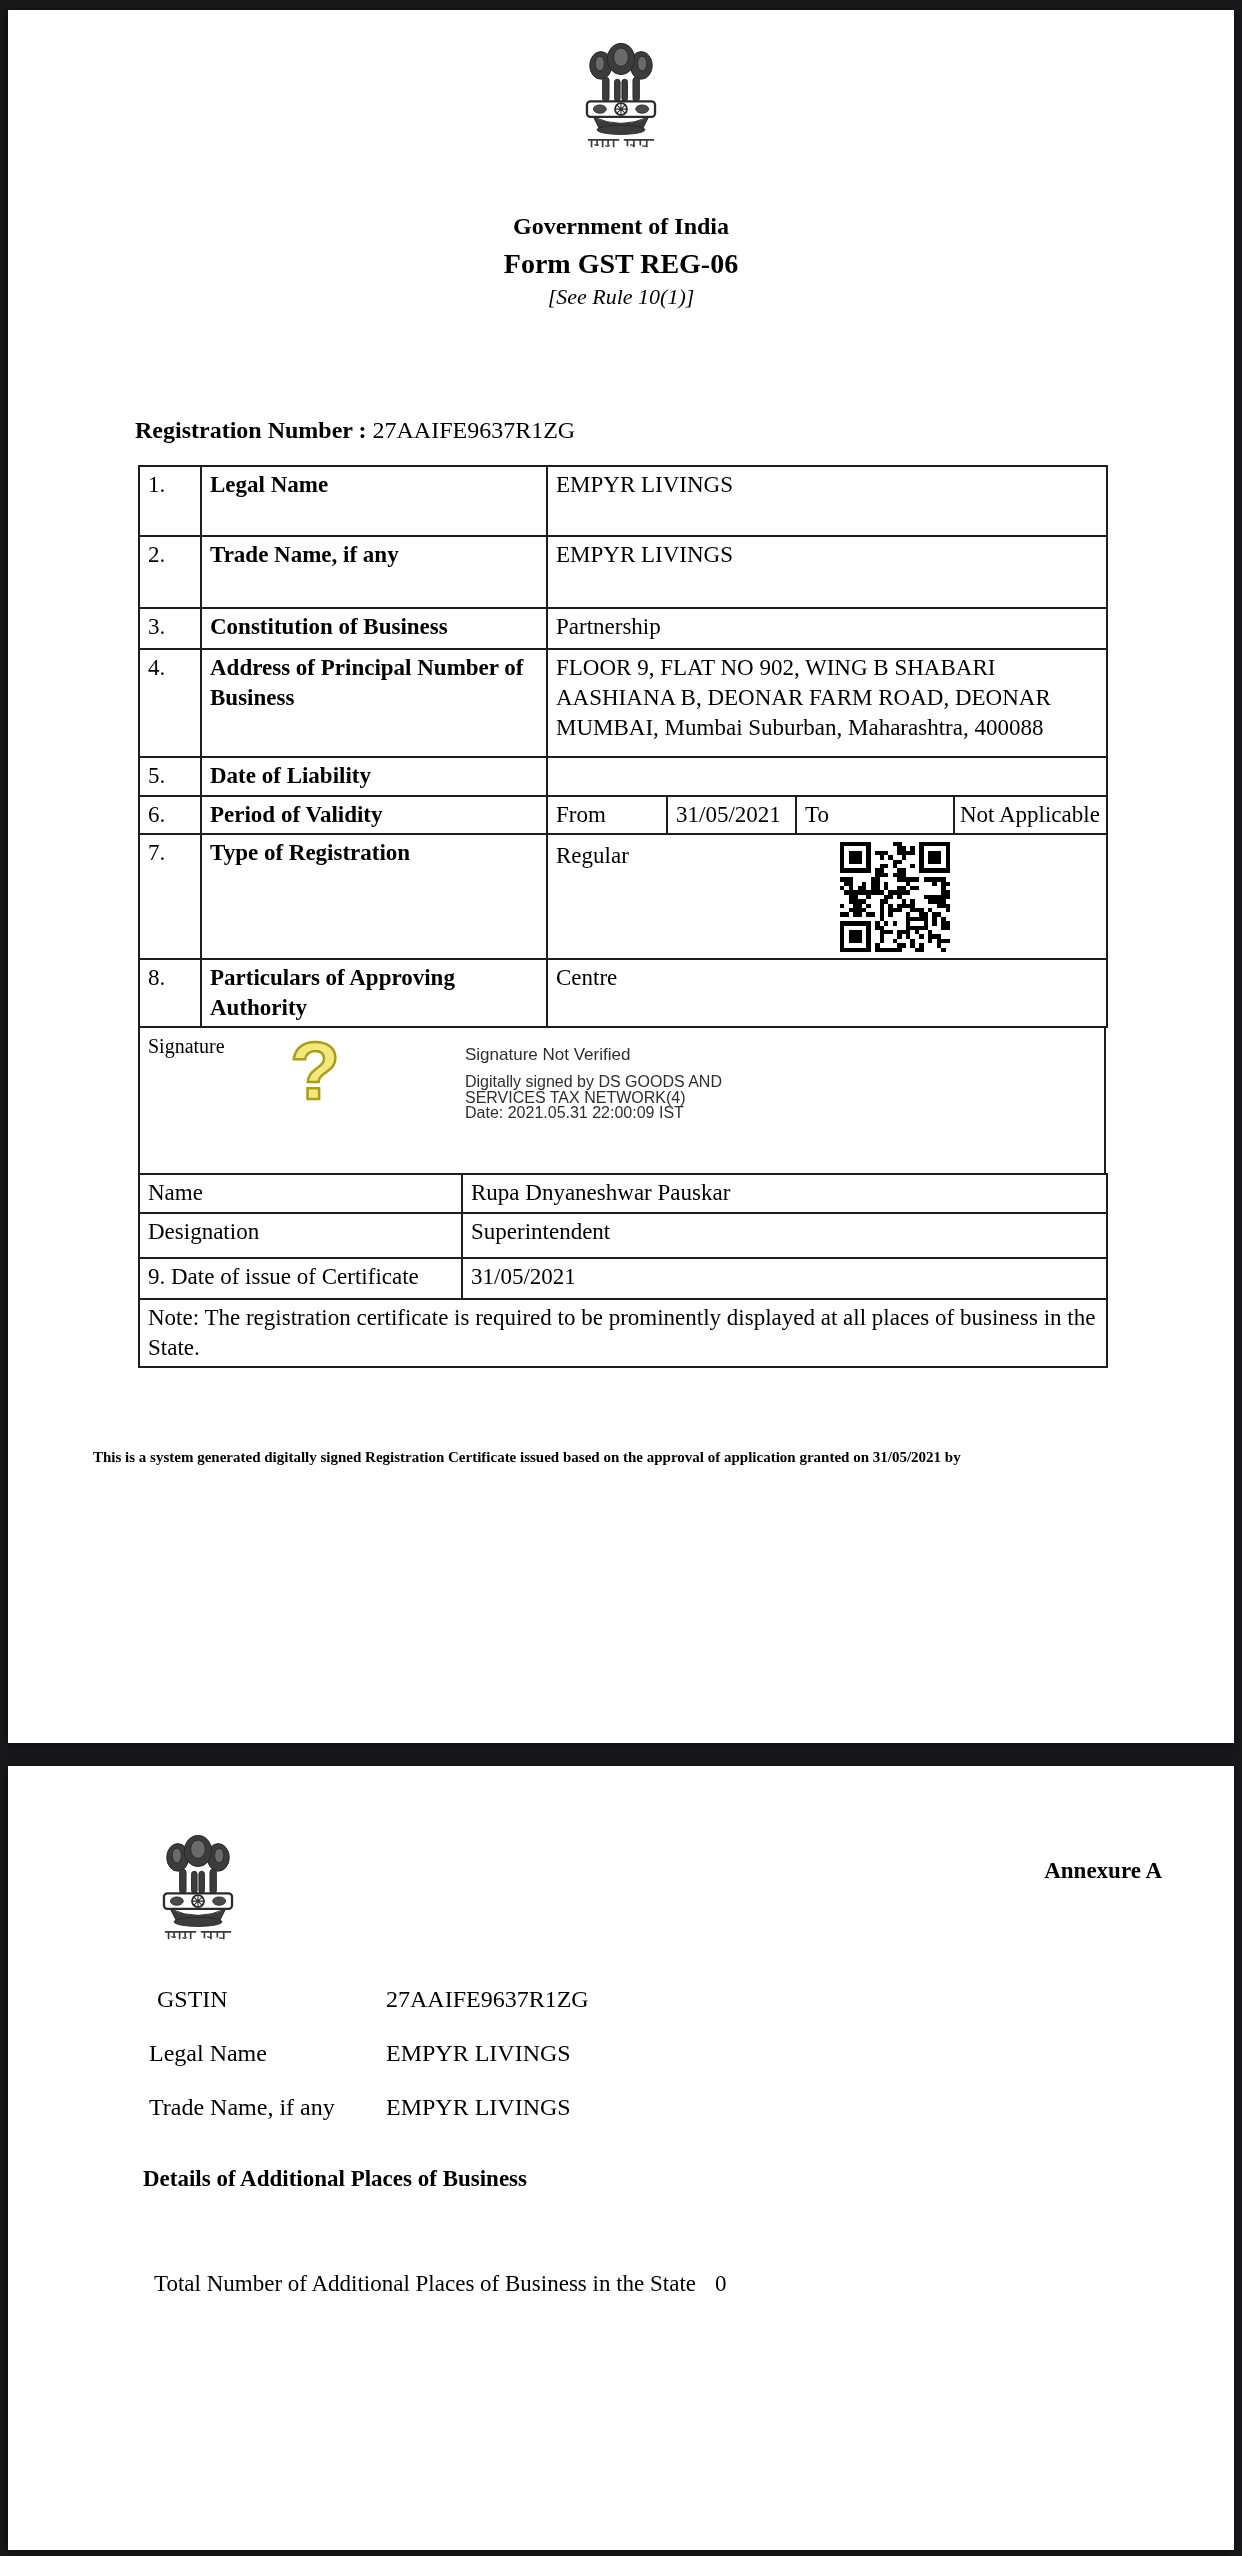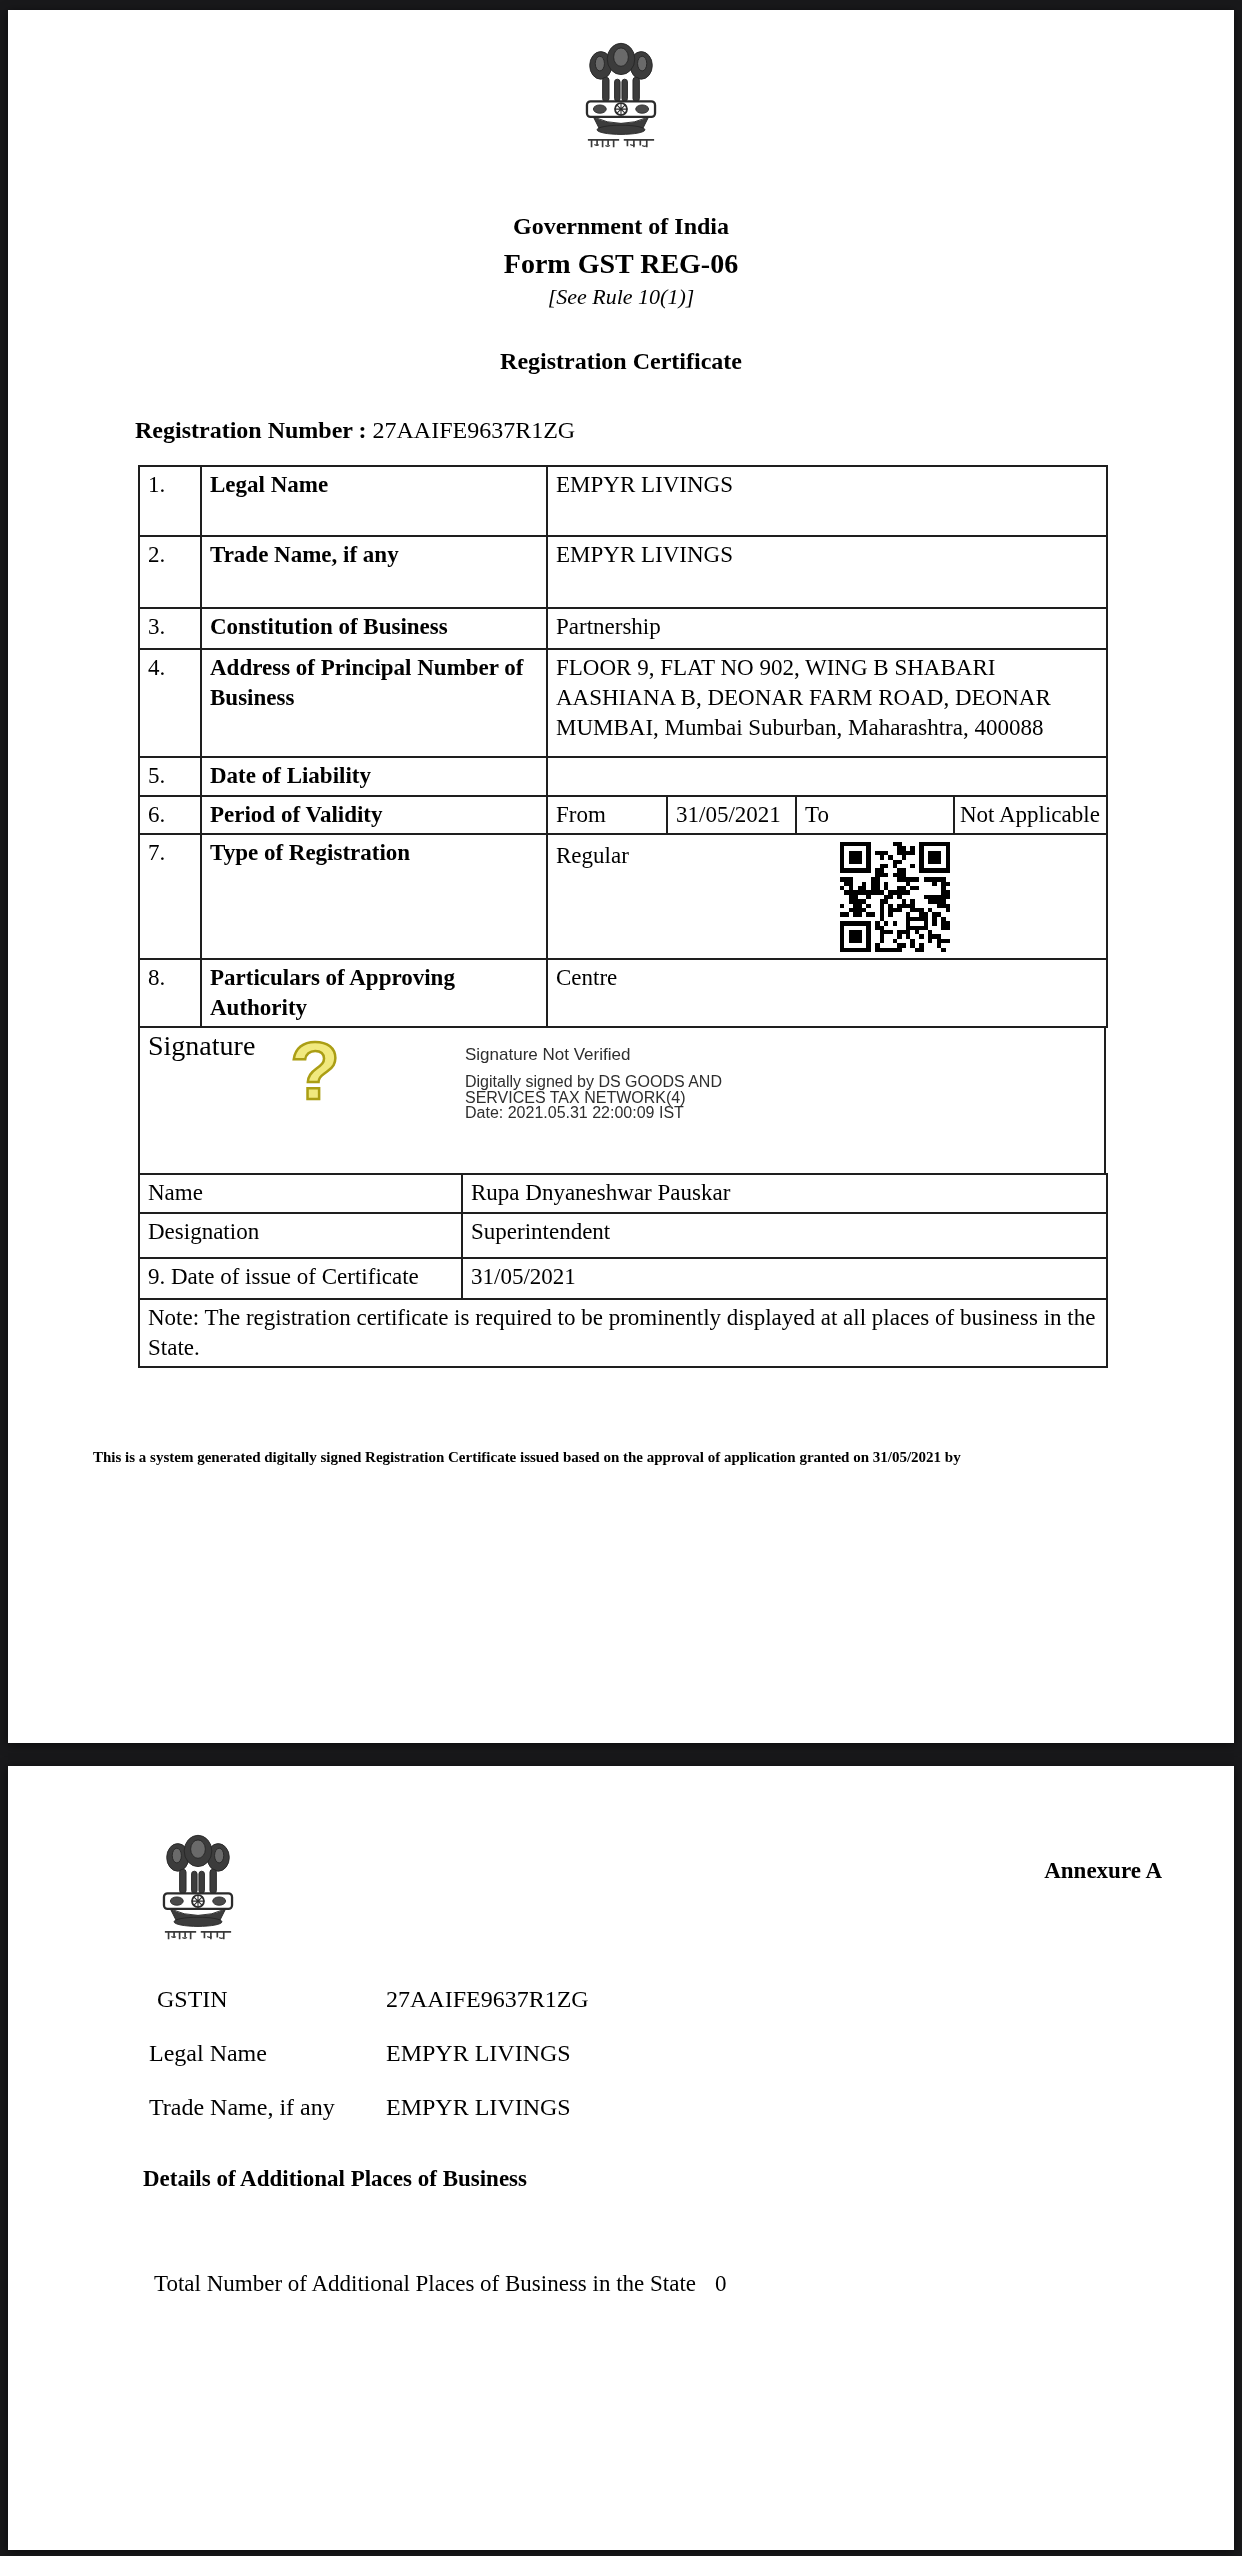--- a/index.html
+++ b/index.html
@@ -35,21 +35,21 @@
   table.doc { border-collapse:collapse; width:968px; table-layout:fixed; }
   table.doc + table.doc { margin-top:-2px; }
   table.doc td {
     border:2px solid #1e1e1e; vertical-align:top;
     padding:3px 8px; font-size:23px; line-height:30px;
     overflow:hidden;
   }
   td.b { font-weight:bold; }
   td.nowrap { white-space:nowrap; }
   .sig-cell { position:relative; }
-  .sig-label { font-size:28px; }
+  .sig-label { font-size:20px; }
 
   
   .sigblock { position:absolute; left:325px; top:18px; width:420px;
     font-family:"Liberation Sans", sans-serif; color:#2e2e2e; }
   .sig-nv { font-size:17px; line-height:18px; position:relative; z-index:2; }
   .sig-lines { margin-top:10px; font-size:16px; line-height:15.5px; position:relative; z-index:2; }
   .qmark {
     position:absolute; left:150px; top:2px; z-index:1;
     font-family:"Liberation Sans", sans-serif; font-weight:bold;
     font-size:82px; line-height:82px; color:#f1e97e;
@@ -121,21 +121,20 @@
     <div class="abs emblem" style="left:567px; top:22px;">
       <svg width="92" height="122" viewBox="0 0 100 126">
           <use href="#emblem-shape"></use>
         </svg>
       <span class="motto-hidden">सत्यमेव जयते</span>
     </div>
 
     <div class="center-line h-govt">Government of India</div>
     <div class="center-line h-form">Form GST REG-06</div>
     <div class="center-line h-rule">[See Rule 10(1)]</div>
-    <div class="center-line h-title">Registration Certificate</div>
 
     <div class="abs regnum">
       <span class="lbl">Registration Number :</span>
       <span>27AAIFE9637R1ZG</span>
     </div>
 
     <div class="tblwrap">
 
       <table class="doc">
         <colgroup>

